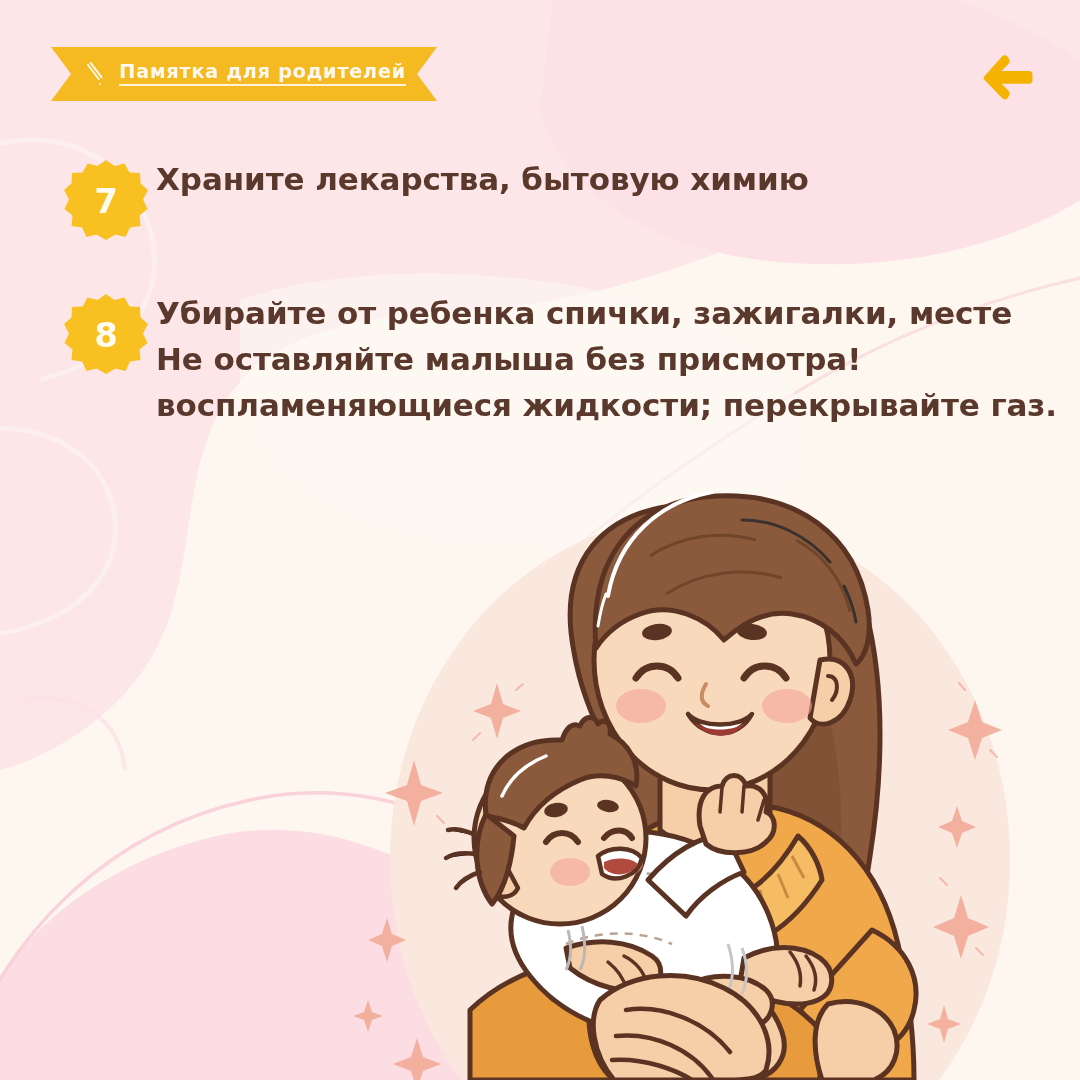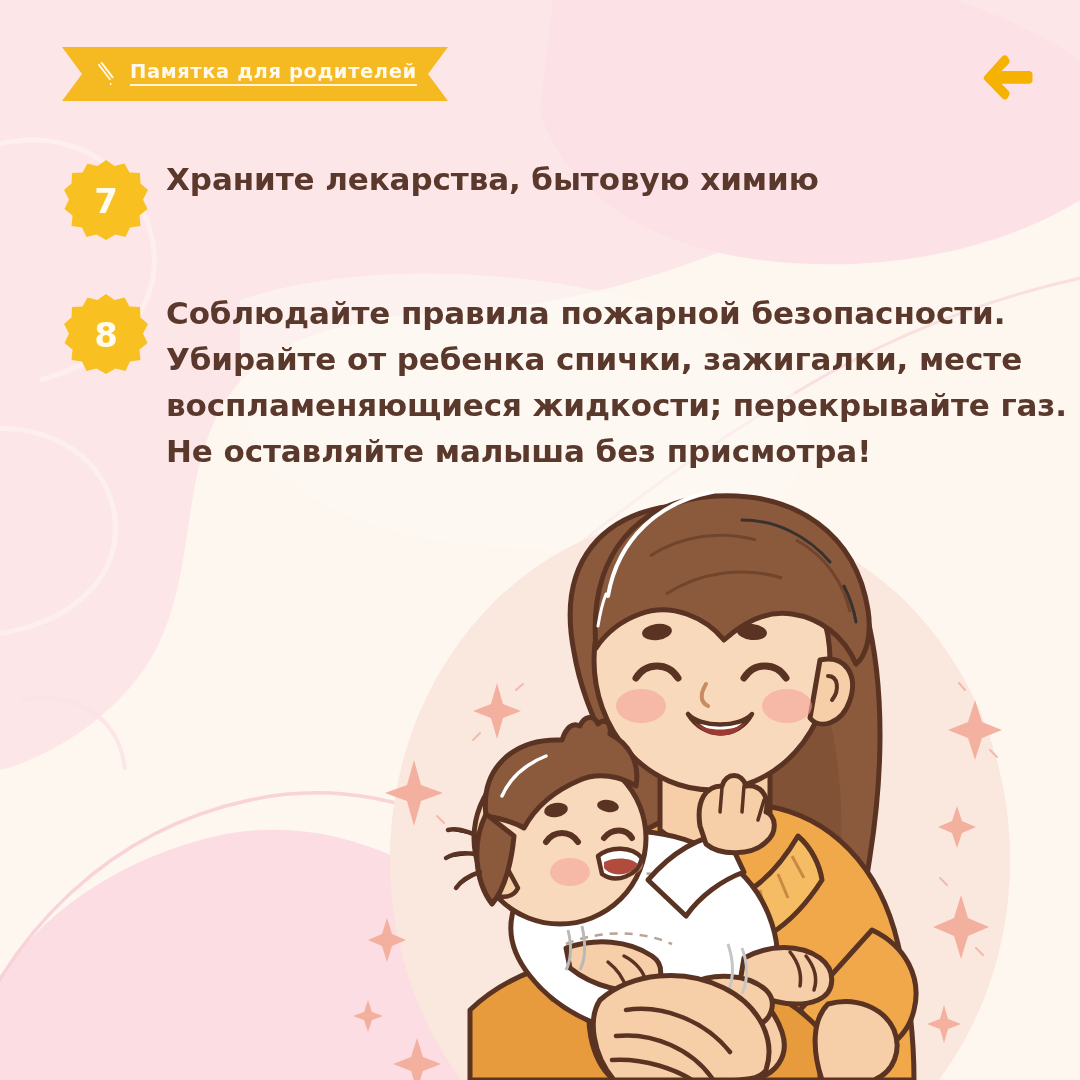--- a/index.html
+++ b/index.html
@@ -20,21 +20,21 @@
     overflow: hidden;
   }
 
   
   .bg-layer { position: absolute; inset: 0; overflow: hidden; }
   .bg-svg { position: absolute; top: 0; left: 0; width: 1080px; height: 1080px; }
 
   
   #ribbon {
     position: absolute;
-    left: 62px;
+    left: 51px;
     top: 47px;
     height: 54px;
     width: 386px;
     z-index: 40;
   }
   #ribbon .ribbon-bg { position: absolute; inset: 0; }
   #ribbon .ribbon-inner {
     position: absolute;
     inset: 0;
     display: flex;
@@ -95,21 +95,21 @@
     align-items: center;
     justify-content: center;
     color: #FFFBEF;
     font-family: "DejaVu Sans", sans-serif;
     font-size: 34px;
     font-weight: 700;
     padding-top: 2px;
     box-sizing: border-box;
   }
   .tip-text {
-    margin-left: 18px;
+    margin-left: 8px;
     color: #5B382C;
     font-family: "DejaVu Sans", sans-serif;
     font-size: 31px;
     font-weight: 600;
     line-height: 46px;
     letter-spacing: -0.1px;
     padding-top: 4px;
   }
   .tip-text .line { display: block; white-space: nowrap; }
   #tip-1 { margin-bottom: 44px; }
@@ -485,22 +485,21 @@
         <svg viewBox="0 0 84 84" xmlns="http://www.w3.org/2000/svg">
           <path d="M42 2
                    L50.5 8 L60.5 5.5 L65.5 14.5 L76 15 L76.5 25.5 L84 32 L79 41.5
                    L83.5 51 L75.5 57.5 L76.5 68 L66 69.5 L61.5 79 L51.5 76.5
                    L42 82 L32.5 76.5 L22.5 79 L18 69.5 L7.5 68 L8.5 57.5 L0.5 51
                    L5 41.5 L0 32 L7.5 25.5 L8 15 L18.5 14.5 L23.5 5.5 L33.5 8 Z" fill="#F8C121"></path>
         </svg>
         <span class="num">8</span>
       </div>
       <div class="tip-text">
-        <span class="line">Соблюдайте правила пожарной безопасности.</span>
         <span class="line">Убирайте от ребенка спички, зажигалки, месте</span>
+        <span class="line">Не оставляйте малыша без присмотра!</span>
         <span class="line">воспламеняющиеся жидкости; перекрывайте газ.</span>
-        <span class="line">Не оставляйте малыша без присмотра!</span>
       </div>
     </div>
 
   </div>
 
 </div>
 
 </body></html>

